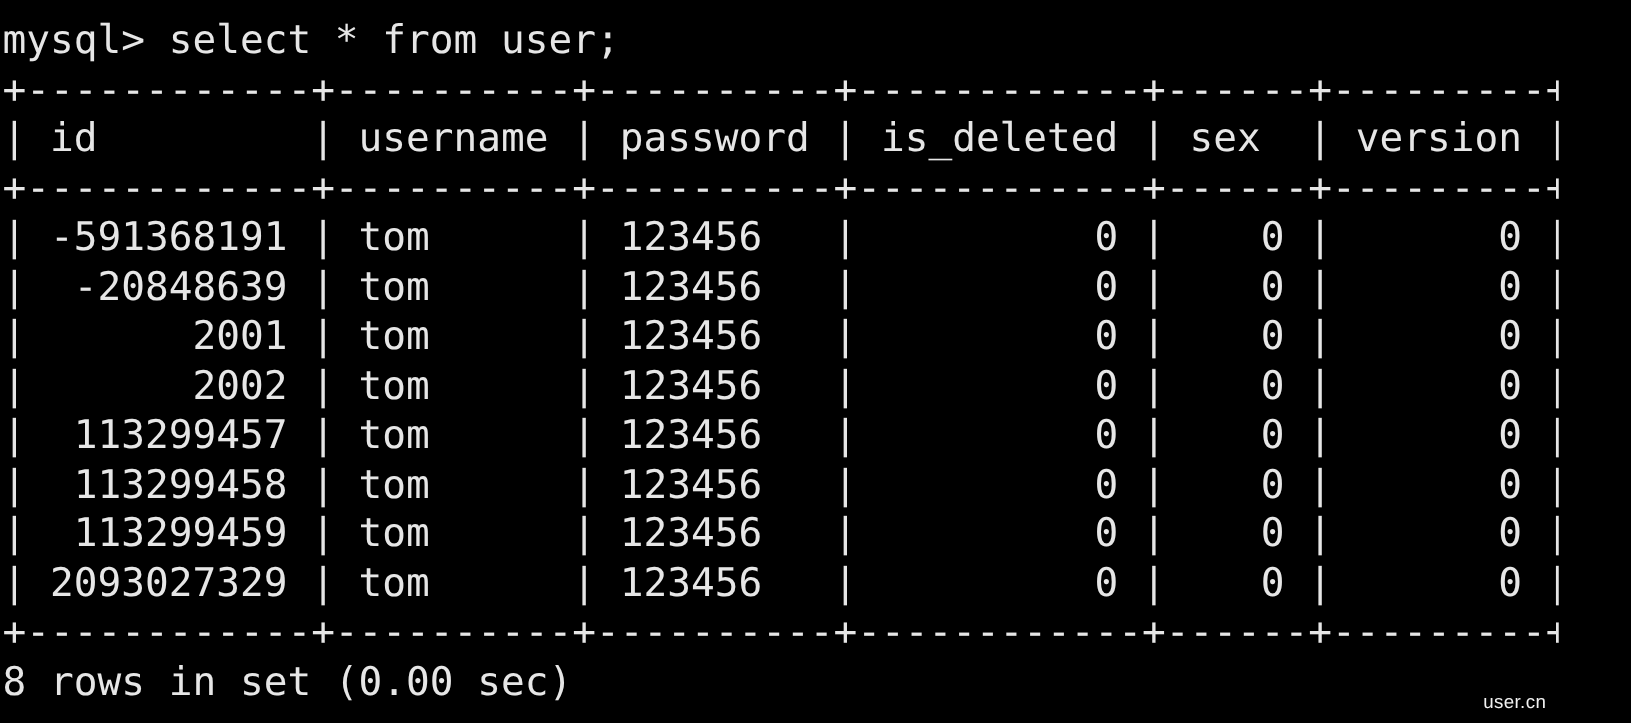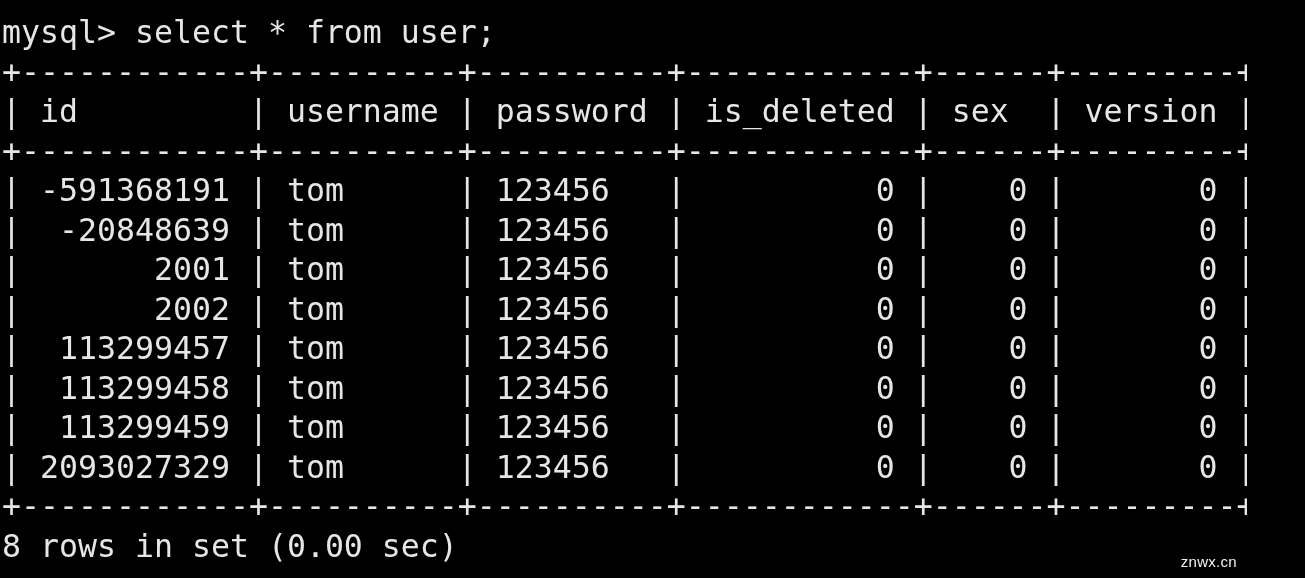--- a/index.html
+++ b/index.html
@@ -45,15 +45,15 @@
     white-space: pre;
   }
 </style>
 </head>
 <body>
 
 <div id="terminal">
 
   <pre id="console" style="font-size: 31.559px;"><span class="line">mysql&gt; select * from user;</span><span class="line">+------------+----------+----------+------------+------+---------+</span><span class="line">| id         | username | password | is_deleted | sex  | version |</span><span class="line">+------------+----------+----------+------------+------+---------+</span><span class="line">| -591368191 | tom      | 123456   |          0 |    0 |       0 |</span><span class="line">|  -20848639 | tom      | 123456   |          0 |    0 |       0 |</span><span class="line">|       2001 | tom      | 123456   |          0 |    0 |       0 |</span><span class="line">|       2002 | tom      | 123456   |          0 |    0 |       0 |</span><span class="line">|  113299457 | tom      | 123456   |          0 |    0 |       0 |</span><span class="line">|  113299458 | tom      | 123456   |          0 |    0 |       0 |</span><span class="line">|  113299459 | tom      | 123456   |          0 |    0 |       0 |</span><span class="line">| 2093027329 | tom      | 123456   |          0 |    0 |       0 |</span><span class="line">+------------+----------+----------+------------+------+---------+</span><span class="line">8 rows in set (0.00 sec)</span></pre>
 
-  <div id="watermark">znwx.cn</div>
+  <div id="watermark">user.cn</div>
 
 </div>
 
 </body></html>

